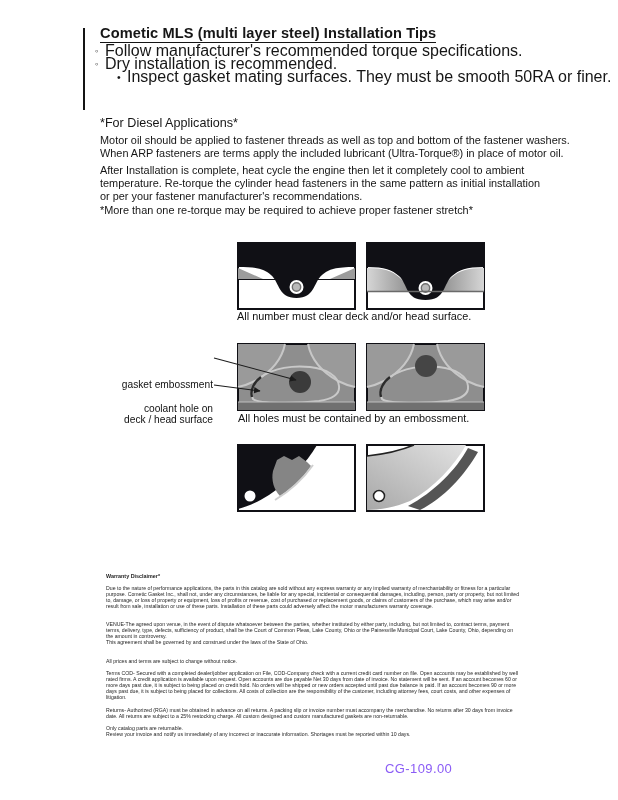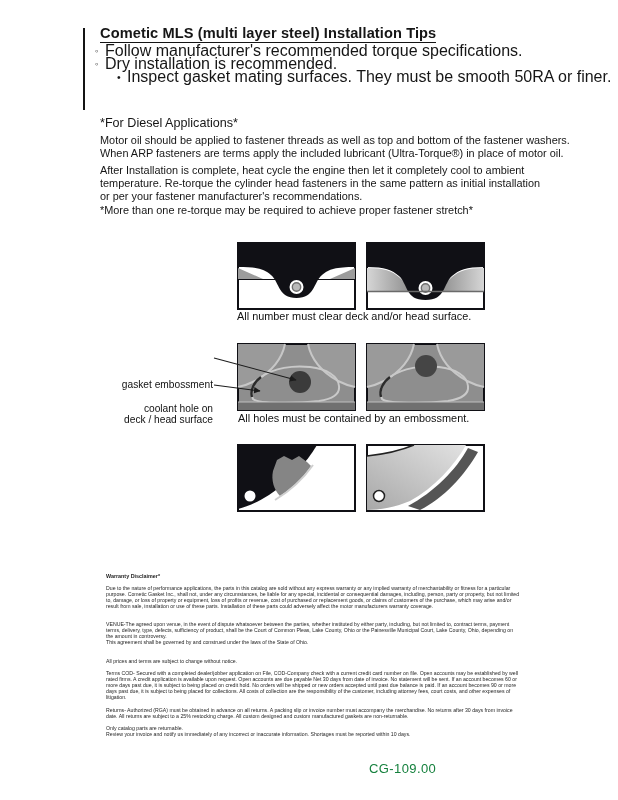--- a/index.html
+++ b/index.html
@@ -33,21 +33,21 @@
   .panel { position:absolute; width:119px; height:68px; }
   .caption { position:absolute; font-size:10.9px; line-height:11.6px; color:#121212; }
 
   .callout { position:absolute; left:110px; width:103px; text-align:right;
              font-size:10.2px; line-height:10.6px; color:#121212; }
 
   .legal { position:absolute; left:106px; width:414px; color:#262626; }
   .legal .head { font-size:5.4px; font-weight:bold; }
   .legal p { margin:0; font-size:5.2px; line-height:6px; }
 
-  .footer-code { position:absolute; left:369px; top:761px; font-size:13px; letter-spacing:0.4px; color:#15803d; }
+  .footer-code { position:absolute; left:385px; top:761px; font-size:13px; letter-spacing:0.4px; color:#8b5cf6; }
 </style>
 </head>
 <body>
 
 <div class="page">
 
   <div class="scan-line"></div>
 
   <div class="title">Cometic MLS (multi layer steel) Installation Tips</div>
 

